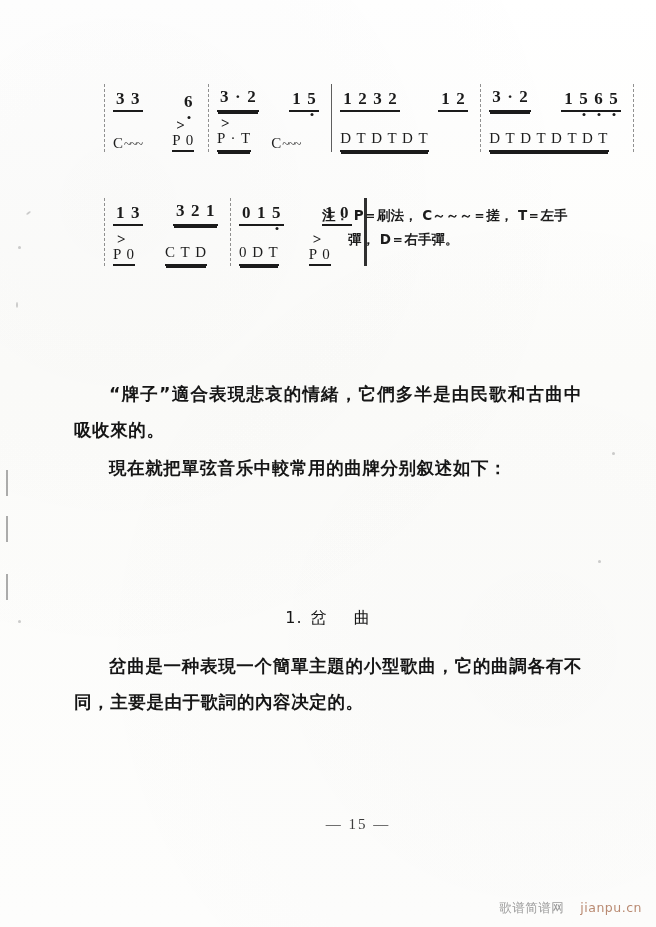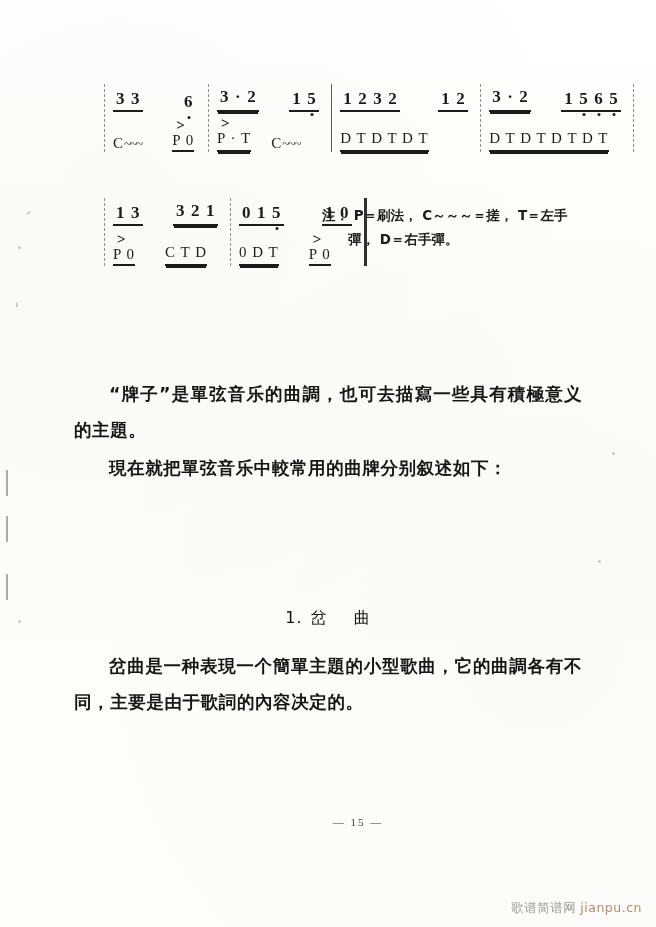--- a/index.html
+++ b/index.html
@@ -226,36 +226,36 @@
     letter-spacing: 0.6px;
   }
 
   #page-number {
     position: absolute;
     top: 816px;
     left: 0;
     right: 0;
     text-align: center;
     font-family: "Liberation Serif", serif;
-    font-size: 11px;
+    font-size: 15px;
     color: #3c3c3c;
     letter-spacing: 2px;
     padding-left: 60px;
   }
 
   #watermark {
     position: absolute;
     right: 14px;
     bottom: 10px;
     font-family: "DejaVu Sans", sans-serif;
     font-size: 12.5px;
     color: #9a9a9a;
     letter-spacing: 0.5px;
   }
-  #watermark .wm-url { color: #b98a72; margin-left: 4px; }
+  #watermark .wm-url { color: #b98a72; margin-left: 16px; }
 
   
   .margin-tick {
     position: absolute;
     left: 6px;
     width: 2px;
     background: #6a6a6a;
     opacity: 0.55;
   }
   .speck {
@@ -438,21 +438,21 @@
     </div>
   </div>
 
   <div id="legend">
     <div class="ln1">注： P＝刷法， C～～～＝搓， T＝左手</div>
     <div class="ln2">彈， D＝右手彈。</div>
   </div>
 
 
   <div id="body-text">
-    <p>“牌子”是單弦音乐的曲調，也可去描寫一些具有積極意义的主題。</p>
+    <p>“牌子”適合表現悲哀的情緒，它們多半是由民歌和古曲中吸收來的。</p>
     <p>現在就把單弦音乐中較常用的曲牌分别叙述如下：</p>
   </div>
 
   <div id="sub-heading">
     <span class="sh-num">1.</span><span class="sh-a">岔</span><span>曲</span>
   </div>
 
   <div id="body-text-2">
     <p>岔曲是一种表現一个簡單主題的小型歌曲，它的曲調各有不同，主要是由于歌詞的內容决定的。</p>
   </div>

